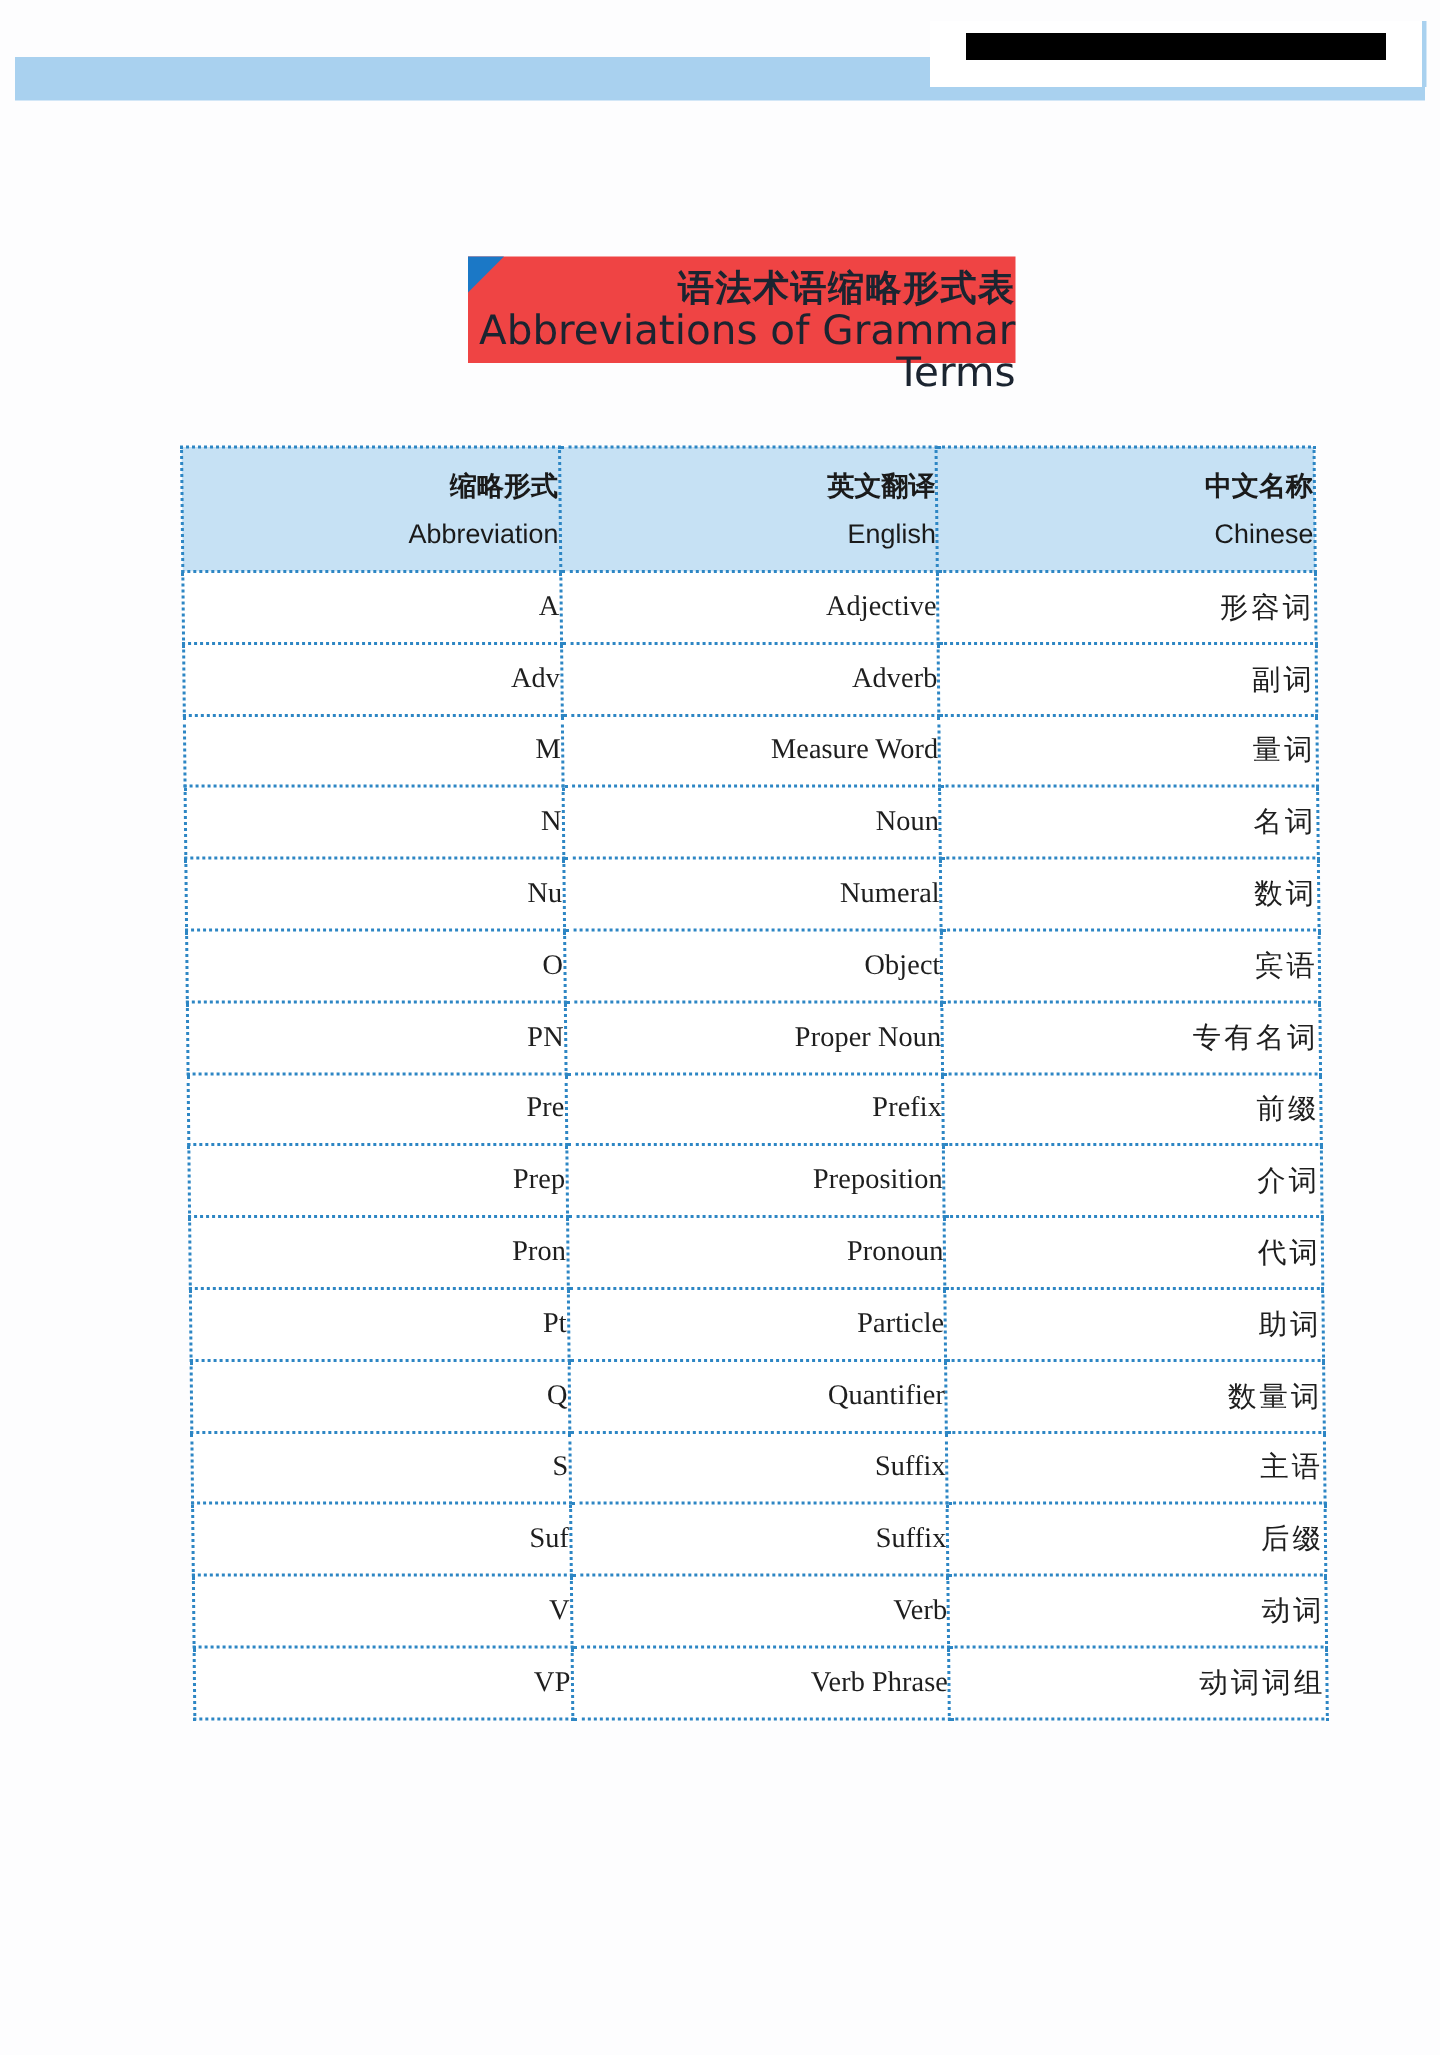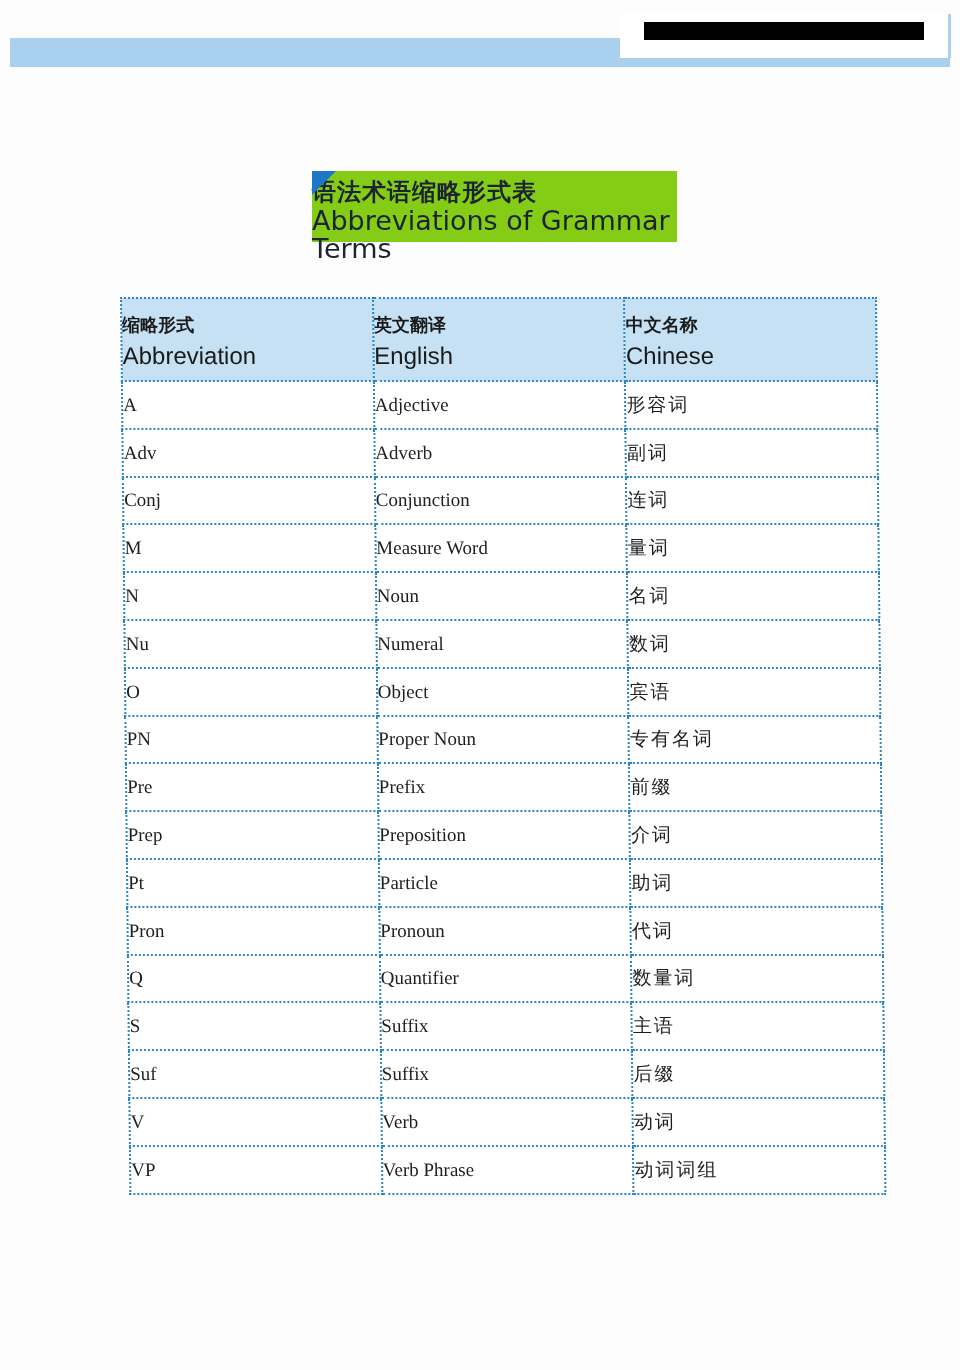--- a/index.html
+++ b/index.html
@@ -44,22 +44,22 @@
     width: 280px;
     height: 18px;
     background: #000000;
   }
   .title-box {
     position: absolute;
     left: 312px;
     top: 171px;
     width: 365px;
     height: 71px;
-    background: #84cc16;
-    text-align: left;
+    background: #ef4444;
+    text-align: right;
     font-family: "DejaVu Sans", sans-serif;
     color: #1b2430;
   }
   .title-corner {
     position: absolute;
     left: 0; top: 0;
     width: 0; height: 0;
     border-top: 24px solid #1b78c6;
     border-right: 24px solid transparent;
   }
@@ -85,42 +85,42 @@
     transform: skewX(0.6deg);
     transform-origin: top left;
   }
   table.abbr-table {
     border-collapse: collapse;
     width: 757px;
     table-layout: fixed;
   }
   table.abbr-table th, table.abbr-table td {
     border: 2px dotted #2d86c4;
-    text-align: left;
+    text-align: right;
     vertical-align: middle;
     padding: 0;
   }
   table.abbr-table th {
     background: #c6e1f4;
     height: 81px;
     font-family: "Liberation Sans", sans-serif;
     font-weight: normal;
     color: #1a1a1a;
   }
   .th-zh {
     display: block;
     font-size: 18px;
     font-weight: bold;
     font-family: "DejaVu Sans", sans-serif;
     line-height: 26px;
     margin-bottom: 6px;
   }
   .th-en {
     display: block;
-    font-size: 24px;
+    font-size: 18px;
     line-height: 24px;
   }
   table.abbr-table td {
     height: 45.8px;
     font-size: 19px;
     color: #1e1e1e;
     background: #ffffff;
   }
   td.zh-cell {
     font-family: "DejaVu Serif", serif;
@@ -174,25 +174,20 @@
           <td>A</td>
           <td>Adjective</td>
           <td class="zh-cell">形容词</td>
         </tr>
         <tr>
           <td>Adv</td>
           <td>Adverb</td>
           <td class="zh-cell">副词</td>
         </tr>
         <tr>
-          <td>Conj</td>
-          <td>Conjunction</td>
-          <td class="zh-cell">连词</td>
-        </tr>
-        <tr>
           <td>M</td>
           <td>Measure Word</td>
           <td class="zh-cell">量词</td>
         </tr>
         <tr>
           <td>N</td>
           <td>Noun</td>
           <td class="zh-cell">名词</td>
         </tr>
         <tr>
@@ -214,30 +209,30 @@
           <td>Pre</td>
           <td>Prefix</td>
           <td class="zh-cell">前缀</td>
         </tr>
         <tr>
           <td>Prep</td>
           <td>Preposition</td>
           <td class="zh-cell">介词</td>
         </tr>
         <tr>
+          <td>Pron</td>
+          <td>Pronoun</td>
+          <td class="zh-cell">代词</td>
+        </tr>
+        <tr>
           <td>Pt</td>
           <td>Particle</td>
           <td class="zh-cell">助词</td>
         </tr>
         <tr>
-          <td>Pron</td>
-          <td>Pronoun</td>
-          <td class="zh-cell">代词</td>
-        </tr>
-        <tr>
           <td>Q</td>
           <td>Quantifier</td>
           <td class="zh-cell">数量词</td>
         </tr>
         <tr>
           <td>S</td>
           <td>Suffix</td>
           <td class="zh-cell">主语</td>
         </tr>
         <tr>

